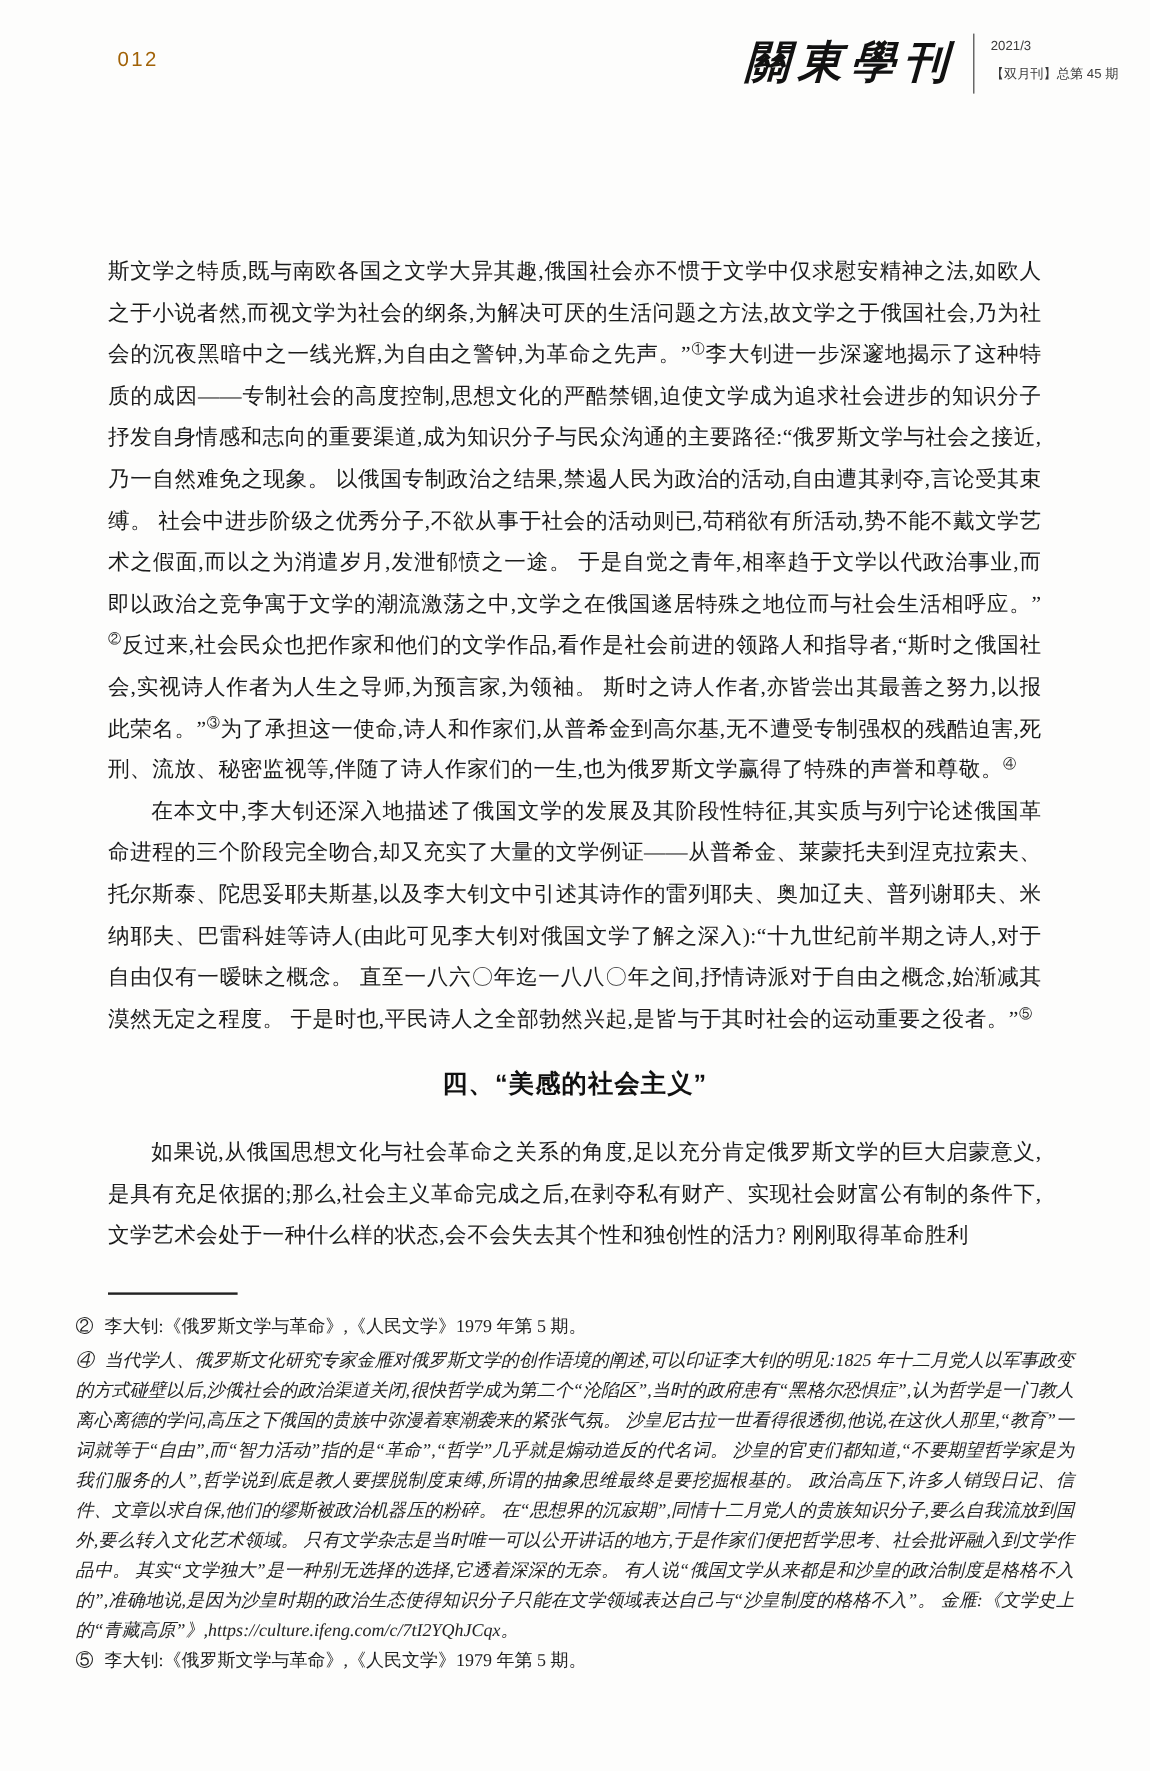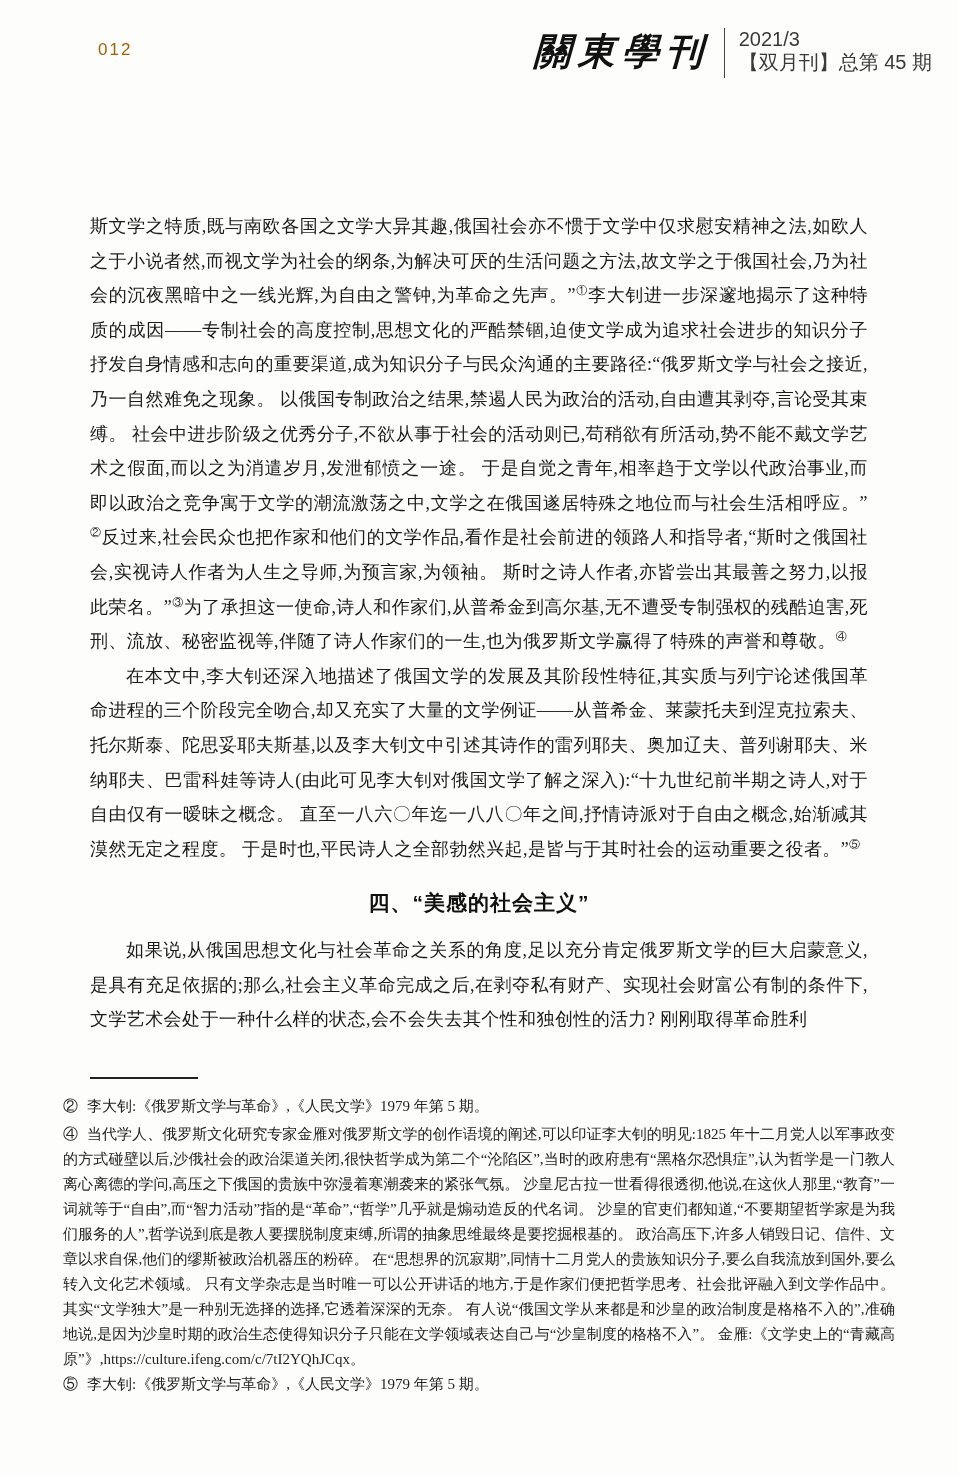--- a/index.html
+++ b/index.html
@@ -29,42 +29,42 @@
     font-size:37px;letter-spacing:7px;
     color:#111;line-height:50px;
     transform:skewX(-2deg);
     white-space:nowrap;
   }
   .masthead-divider{
     width:1px;height:50px;background:#444;margin-top:2px;
   }
   .issue-info{
     font-family:"Liberation Sans", sans-serif;
-    font-size:20px;line-height:23px;color:#3a3a3a;
+    font-size:11px;line-height:23px;color:#3a3a3a;
     margin-top:2px;white-space:nowrap;
   }
 
   
   .main-text{
     position:absolute;left:90px;top:209px;width:778px;
   }
   p.body-para{
     margin:0;
     font-size:18px;
     line-height:34.6px;
     text-align:justify;
     letter-spacing:0.4px;
     color:#1b1b1b;
   }
   p.body-para.indent{text-indent:2em;}
   sup.fnref{
     font-size:11px;line-height:0;vertical-align:super;
   }
   h2.section-heading{
-    margin:23px 0 16px 0;
+    margin:23px 0 26px 0;
     text-align:center;
     font-family:"Liberation Sans", sans-serif;
     font-size:21px;font-weight:bold;color:#111;
     letter-spacing:1px;
   }
 
   
   .footnote-area{
     position:absolute;left:63px;top:1077px;width:832px;
   }
@@ -74,21 +74,21 @@
     margin-left:27px;
     margin-bottom:15px;
   }
   p.footnote{
     margin:0;
     font-size:15px;
     line-height:25px;
     text-align:justify;
     color:#222;
   }
-  p.footnote.fn-long{margin-top:3px;}
+  p.footnote.fn-long{margin-top:3px;font-style:italic;}
   .fn-marker{margin-right:9px;}
 </style>
 </head>
 <body>
 
 <div class="page">
 
   <div class="page-number">012</div>
 
   <div class="masthead">

